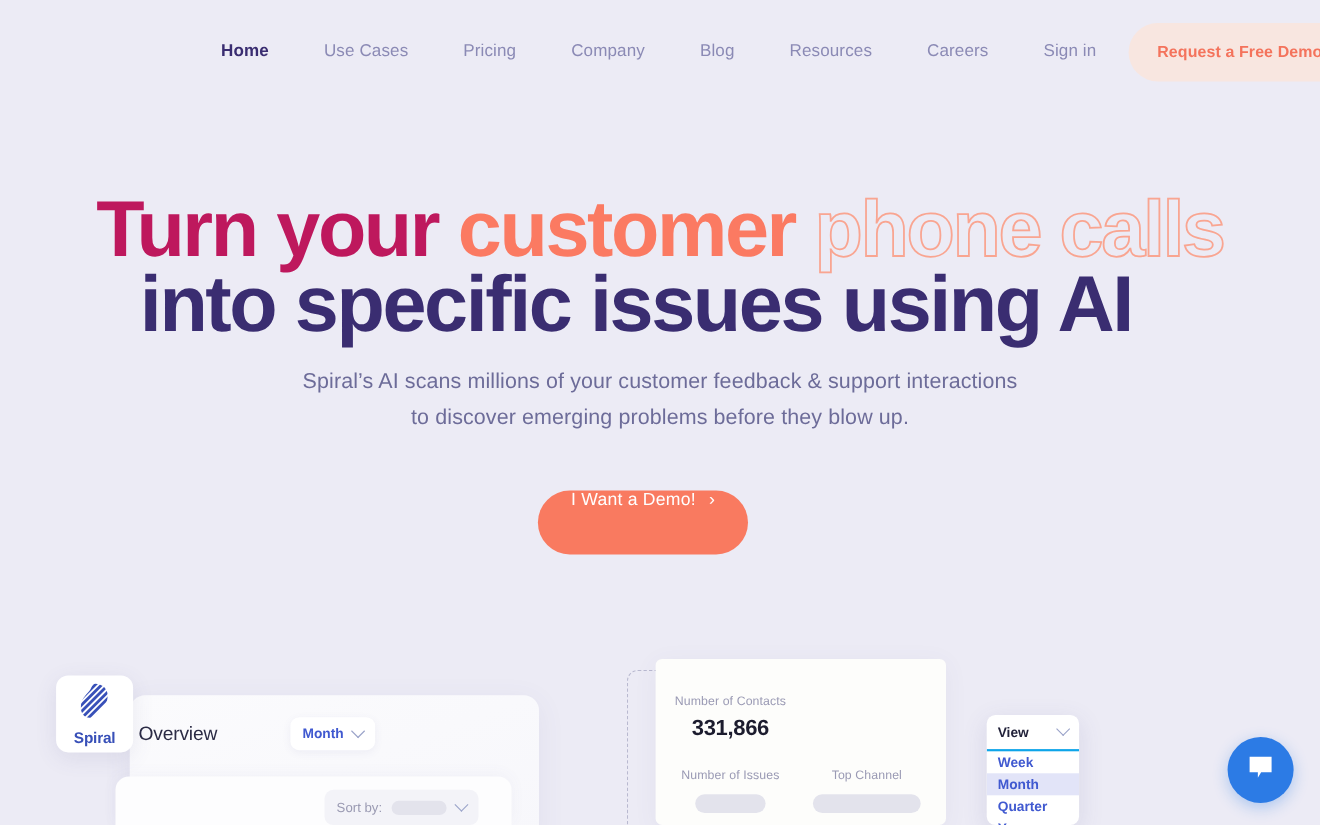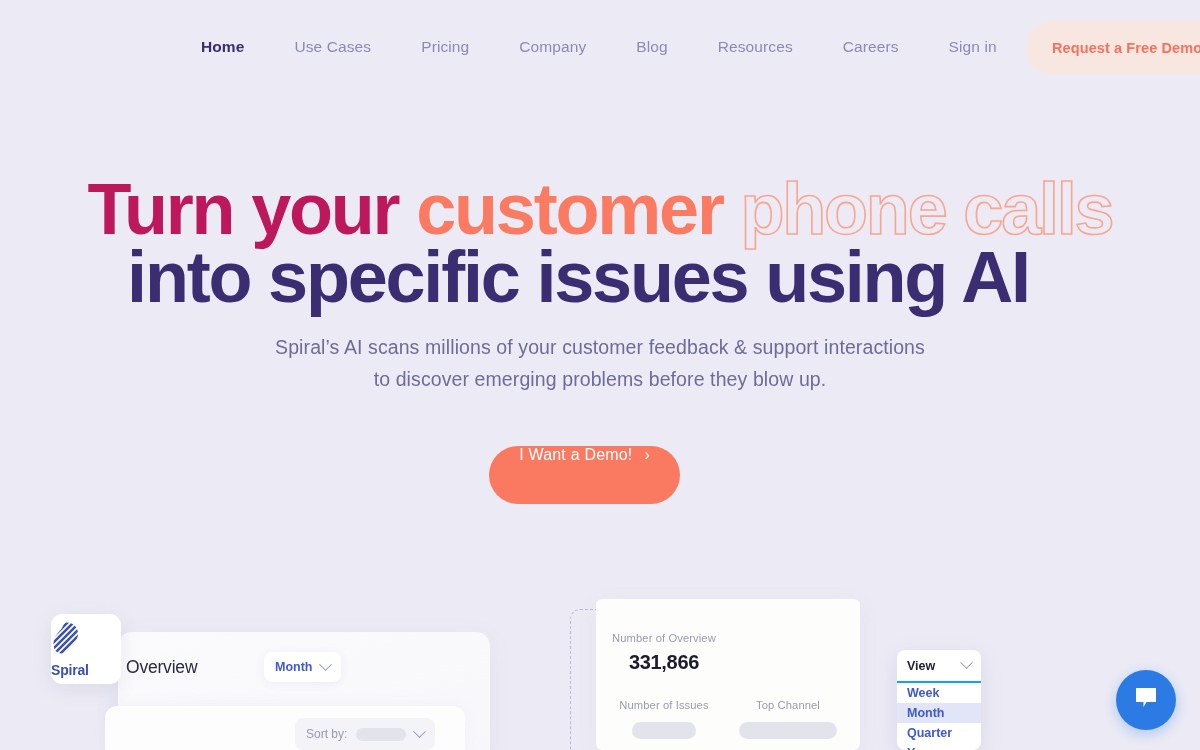--- a/index.html
+++ b/index.html
@@ -303,20 +303,21 @@
     position: absolute;
     left: 51px;
     top: 614px;
     width: 70px;
     height: 70px;
     background: #ffffff;
     border-radius: 11px;
     box-shadow: 0 5px 20px rgba(80,80,140,0.11);
     display: flex;
     flex-direction: column;
+    align-items: center;
     justify-content: center;
     gap: 3px;
   }
   .logo-name {
     font-size: 14px;
     font-weight: bold;
     color: #3850b8;
     letter-spacing: -0.2px;
   }
 
@@ -391,21 +392,21 @@
   <div class="sortby-box">
     <span class="sortby-label">Sort by:</span>
     <span class="skeleton" style="width:68px;"></span>
     <span class="chev-sm"></span>
   </div>
 </div>
 
 <div class="mock-center-card">
 
   <div class="stat st-contacts">
-    <div class="stat-label">Number of Overview</div>
+    <div class="stat-label">Number of Contacts</div>
     <div class="stat-value">331,866</div>
   </div>
 
 
   <div class="stat st-channel">
     <div class="stat-label">Top Channel</div>
     <div class="stat-skel" style="width:98px;"></div>
   </div>
 
   <div class="stat st-issues">

